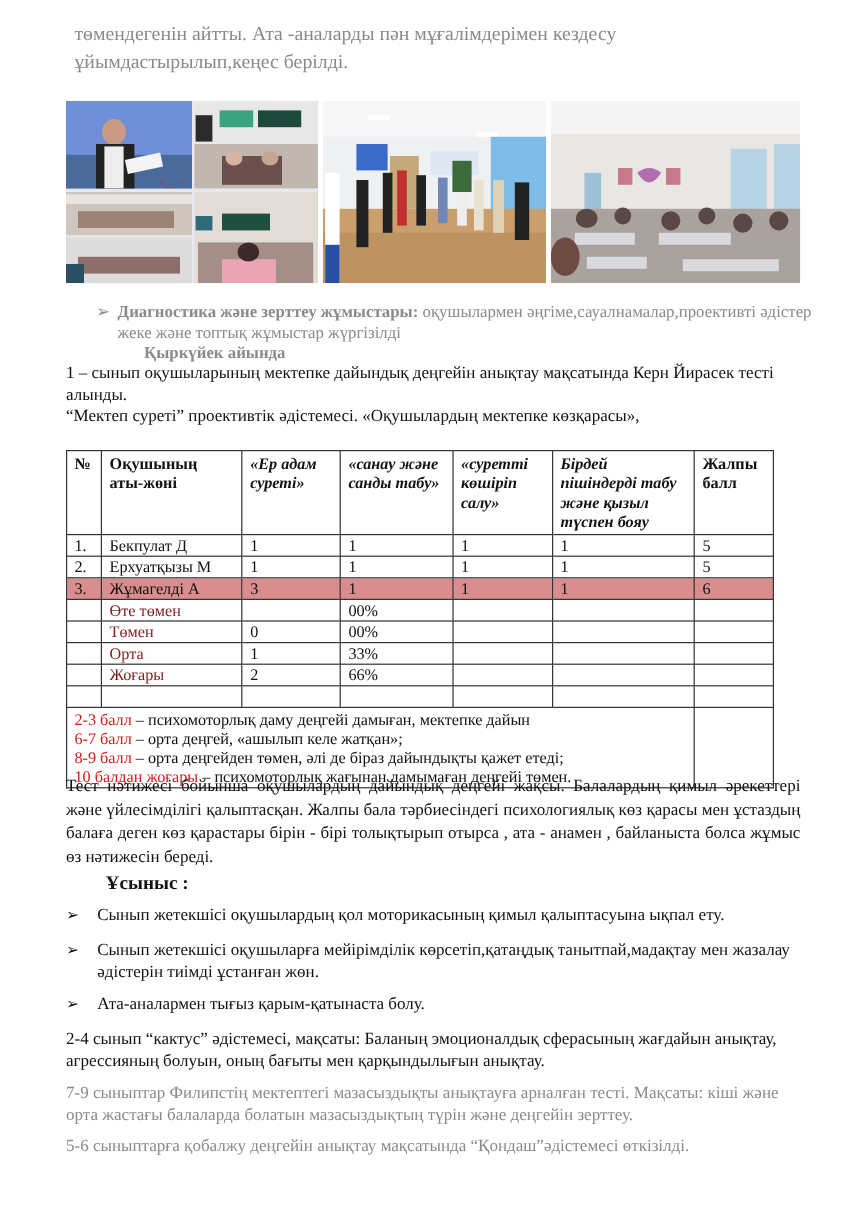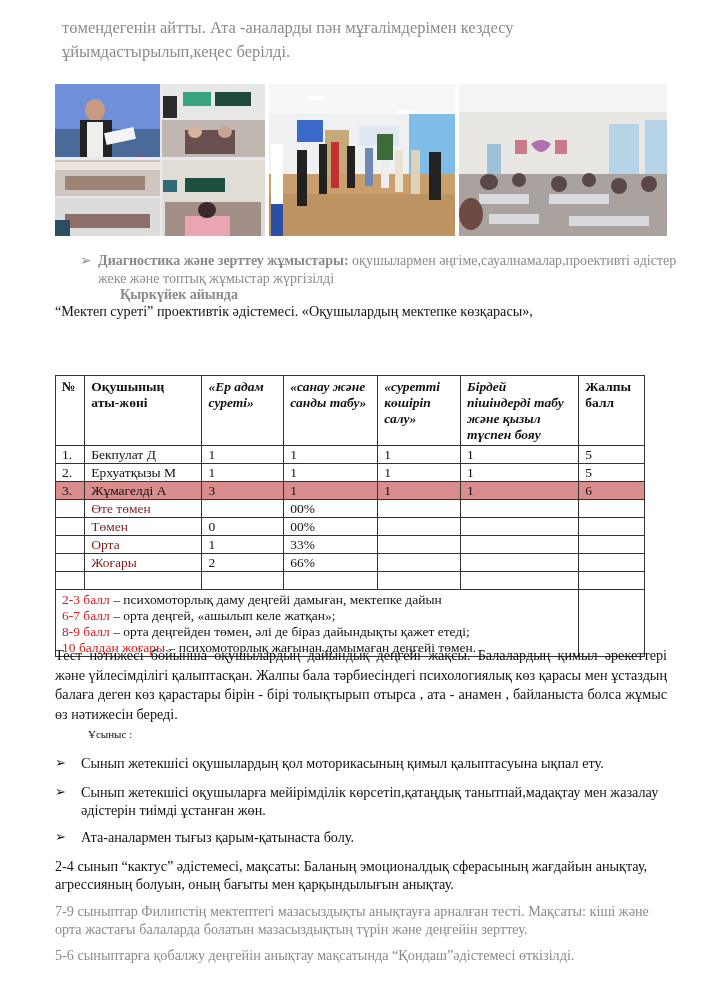--- a/index.html
+++ b/index.html
@@ -29,21 +29,21 @@
     table.res th { font-weight: bold; height: 70px; padding-top: 3px; }
     table.res th.it { font-style: italic; }
     table.res tr.hl td { background: #d98d8d; }
     td.red { color: #7f1d1d; }
     .legend-cell { line-height: 17.5px; padding-top: 2px !important; }
     .legend-cell .red { color: #d01c1c; }
     col.c0 { width: 29px; } col.c1 { width: 116px; } col.c2 { width: 81px; } col.c3 { width: 93px; }
     col.c4 { width: 82px; } col.c5 { width: 117px; } col.c6 { width: 65px; }
 
     .conclusion { position: absolute; left: 55px; top: 646px; width: 612px; font-size: 14.2px; line-height: 19.6px; text-align: justify; }
-    .rec-title { position: absolute; left: 88px; top: 728px; font-size: 11px; font-weight: normal; }
+    .rec-title { position: absolute; left: 88px; top: 728px; font-size: 16px; font-weight: bold; }
 
     .bullet { position: absolute; left: 55px; width: 612px; font-size: 14.2px; line-height: 18px; }
     .bullet .arrow { position: absolute; left: 0; top: 0; font-size: 13px; }
     .bullet .txt { display: block; padding-left: 26px; }
 
     .p-last { position: absolute; left: 55px; width: 612px; font-size: 14.2px; line-height: 18px; }
   </style>
 </head>
 <body>
 
@@ -150,20 +150,21 @@
   </div>
 </div>
 
 <div class="diag faded">
   <span class="arrow">➢</span>
   <span class="txt"><b>Диагностика және зерттеу жұмыстары:</b><span> оқушылармен әңгіме,сауалнамалар,проективті әдістер жеке және топтық жұмыстар жүргізілді</span></span>
 </div>
 <div class="month faded">Қыркүйек айында</div>
 
 <div class="para1">
+  <div>1 – сынып оқушыларының мектепке дайындық деңгейін анықтау мақсатында  Керн Йирасек тесті алынды.</div>
   <div>“Мектеп суреті” проективтік әдістемесі. «Оқушылардың мектепке көзқарасы»,</div>
 </div>
 
 <table class="res">
   <colgroup>
       <col class="c0">
       <col class="c1">
       <col class="c2">
       <col class="c3">
       <col class="c4">

